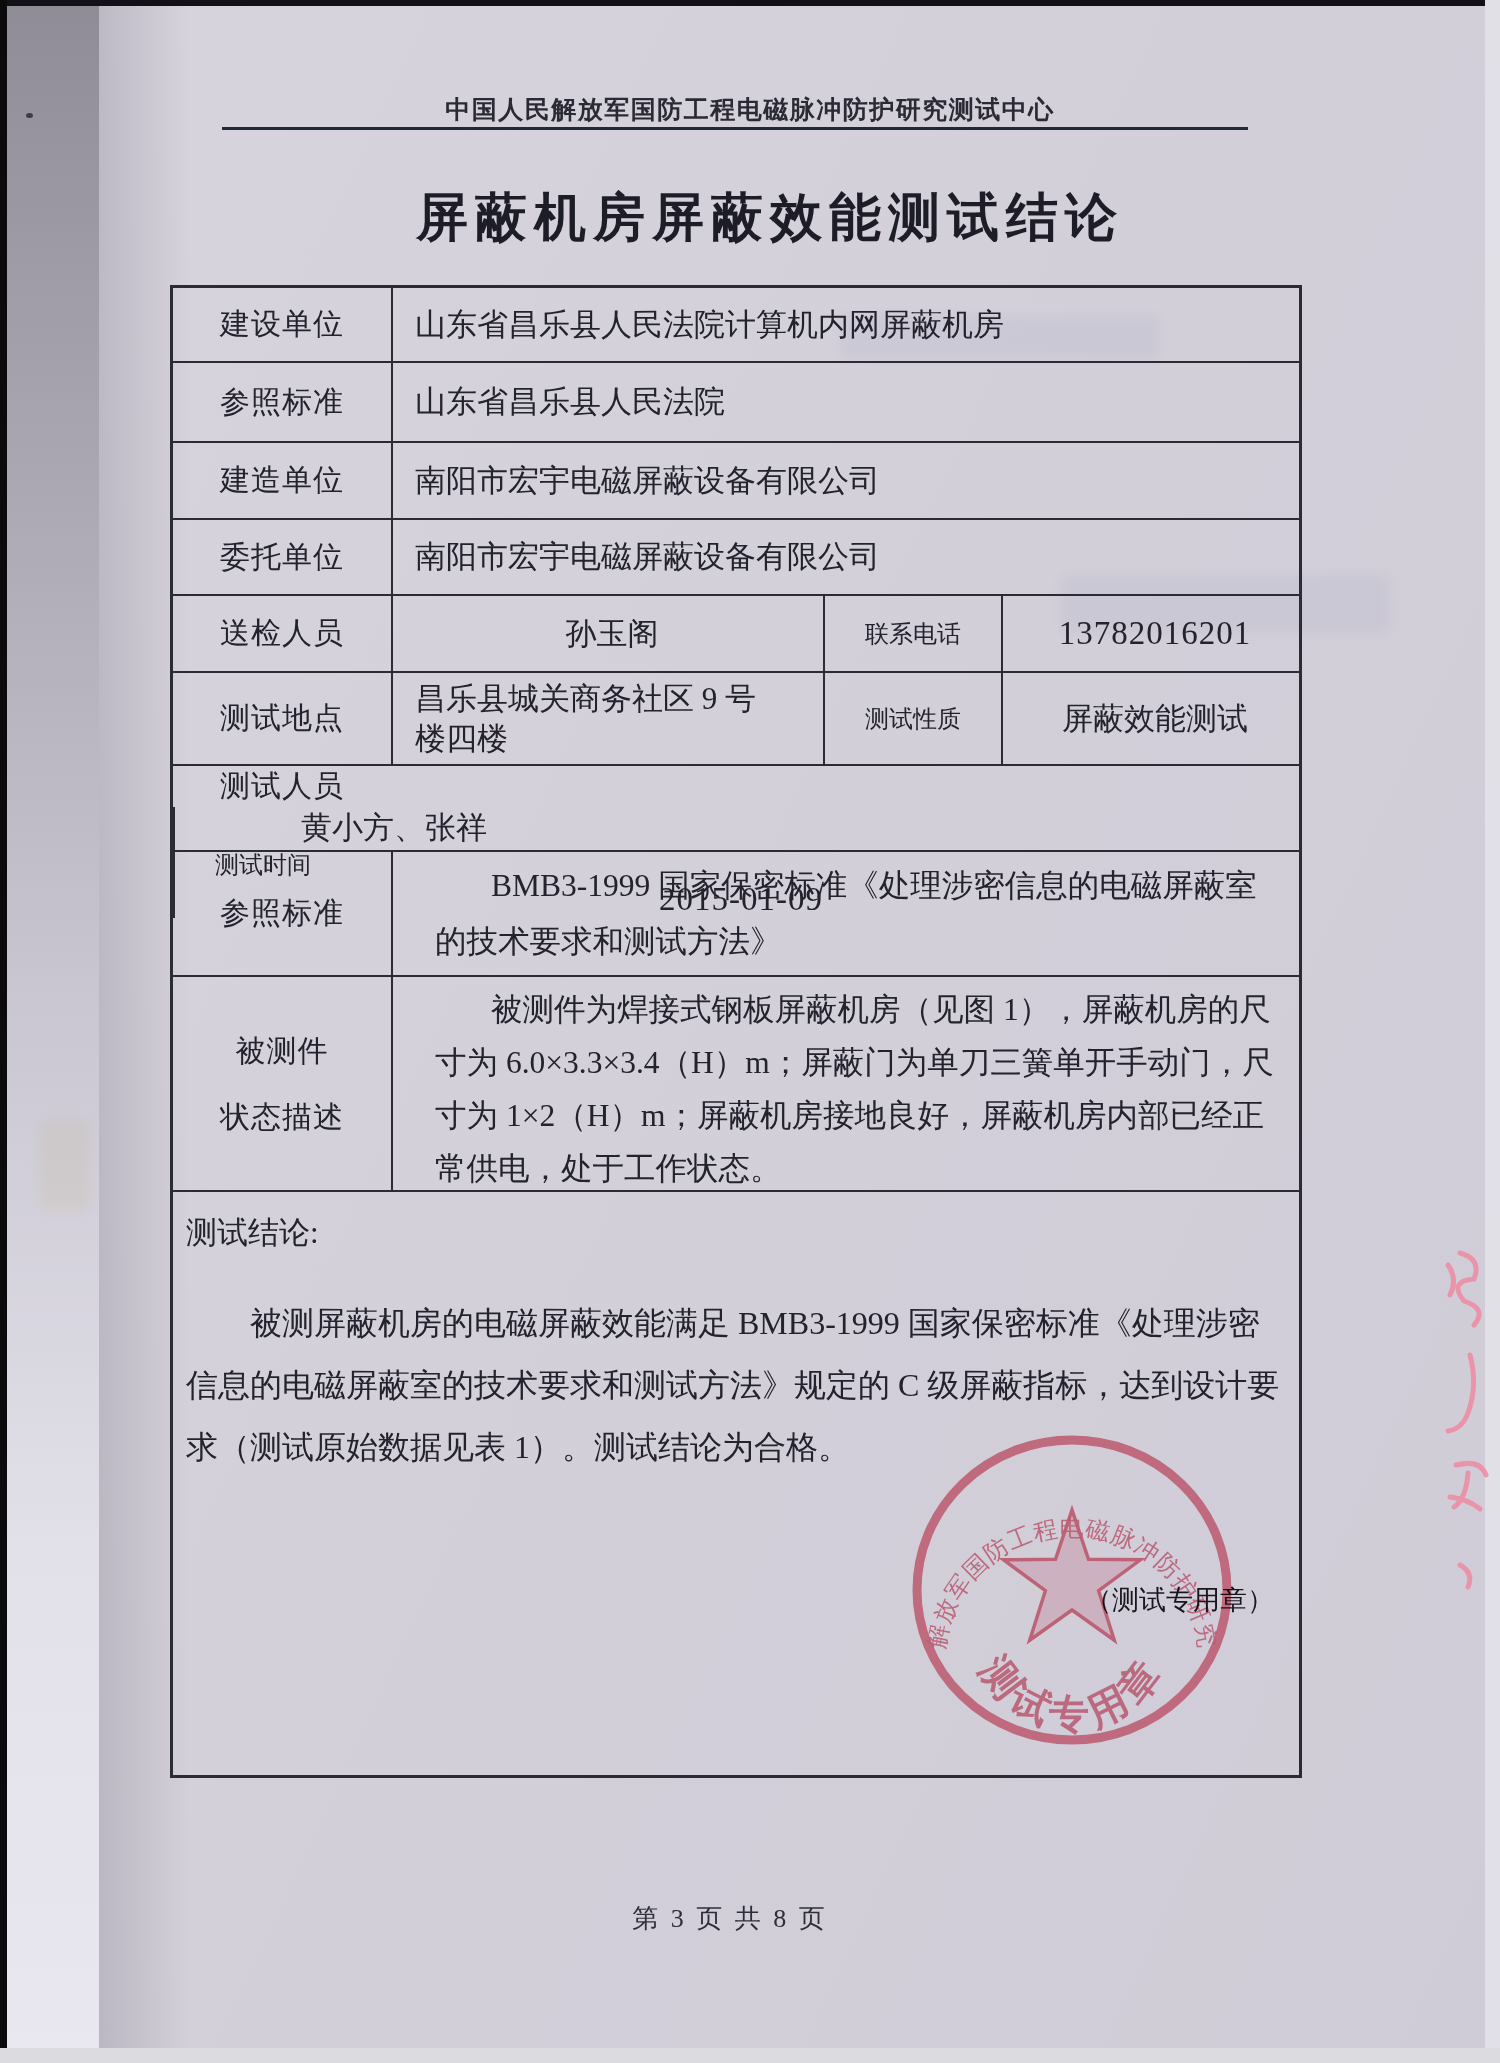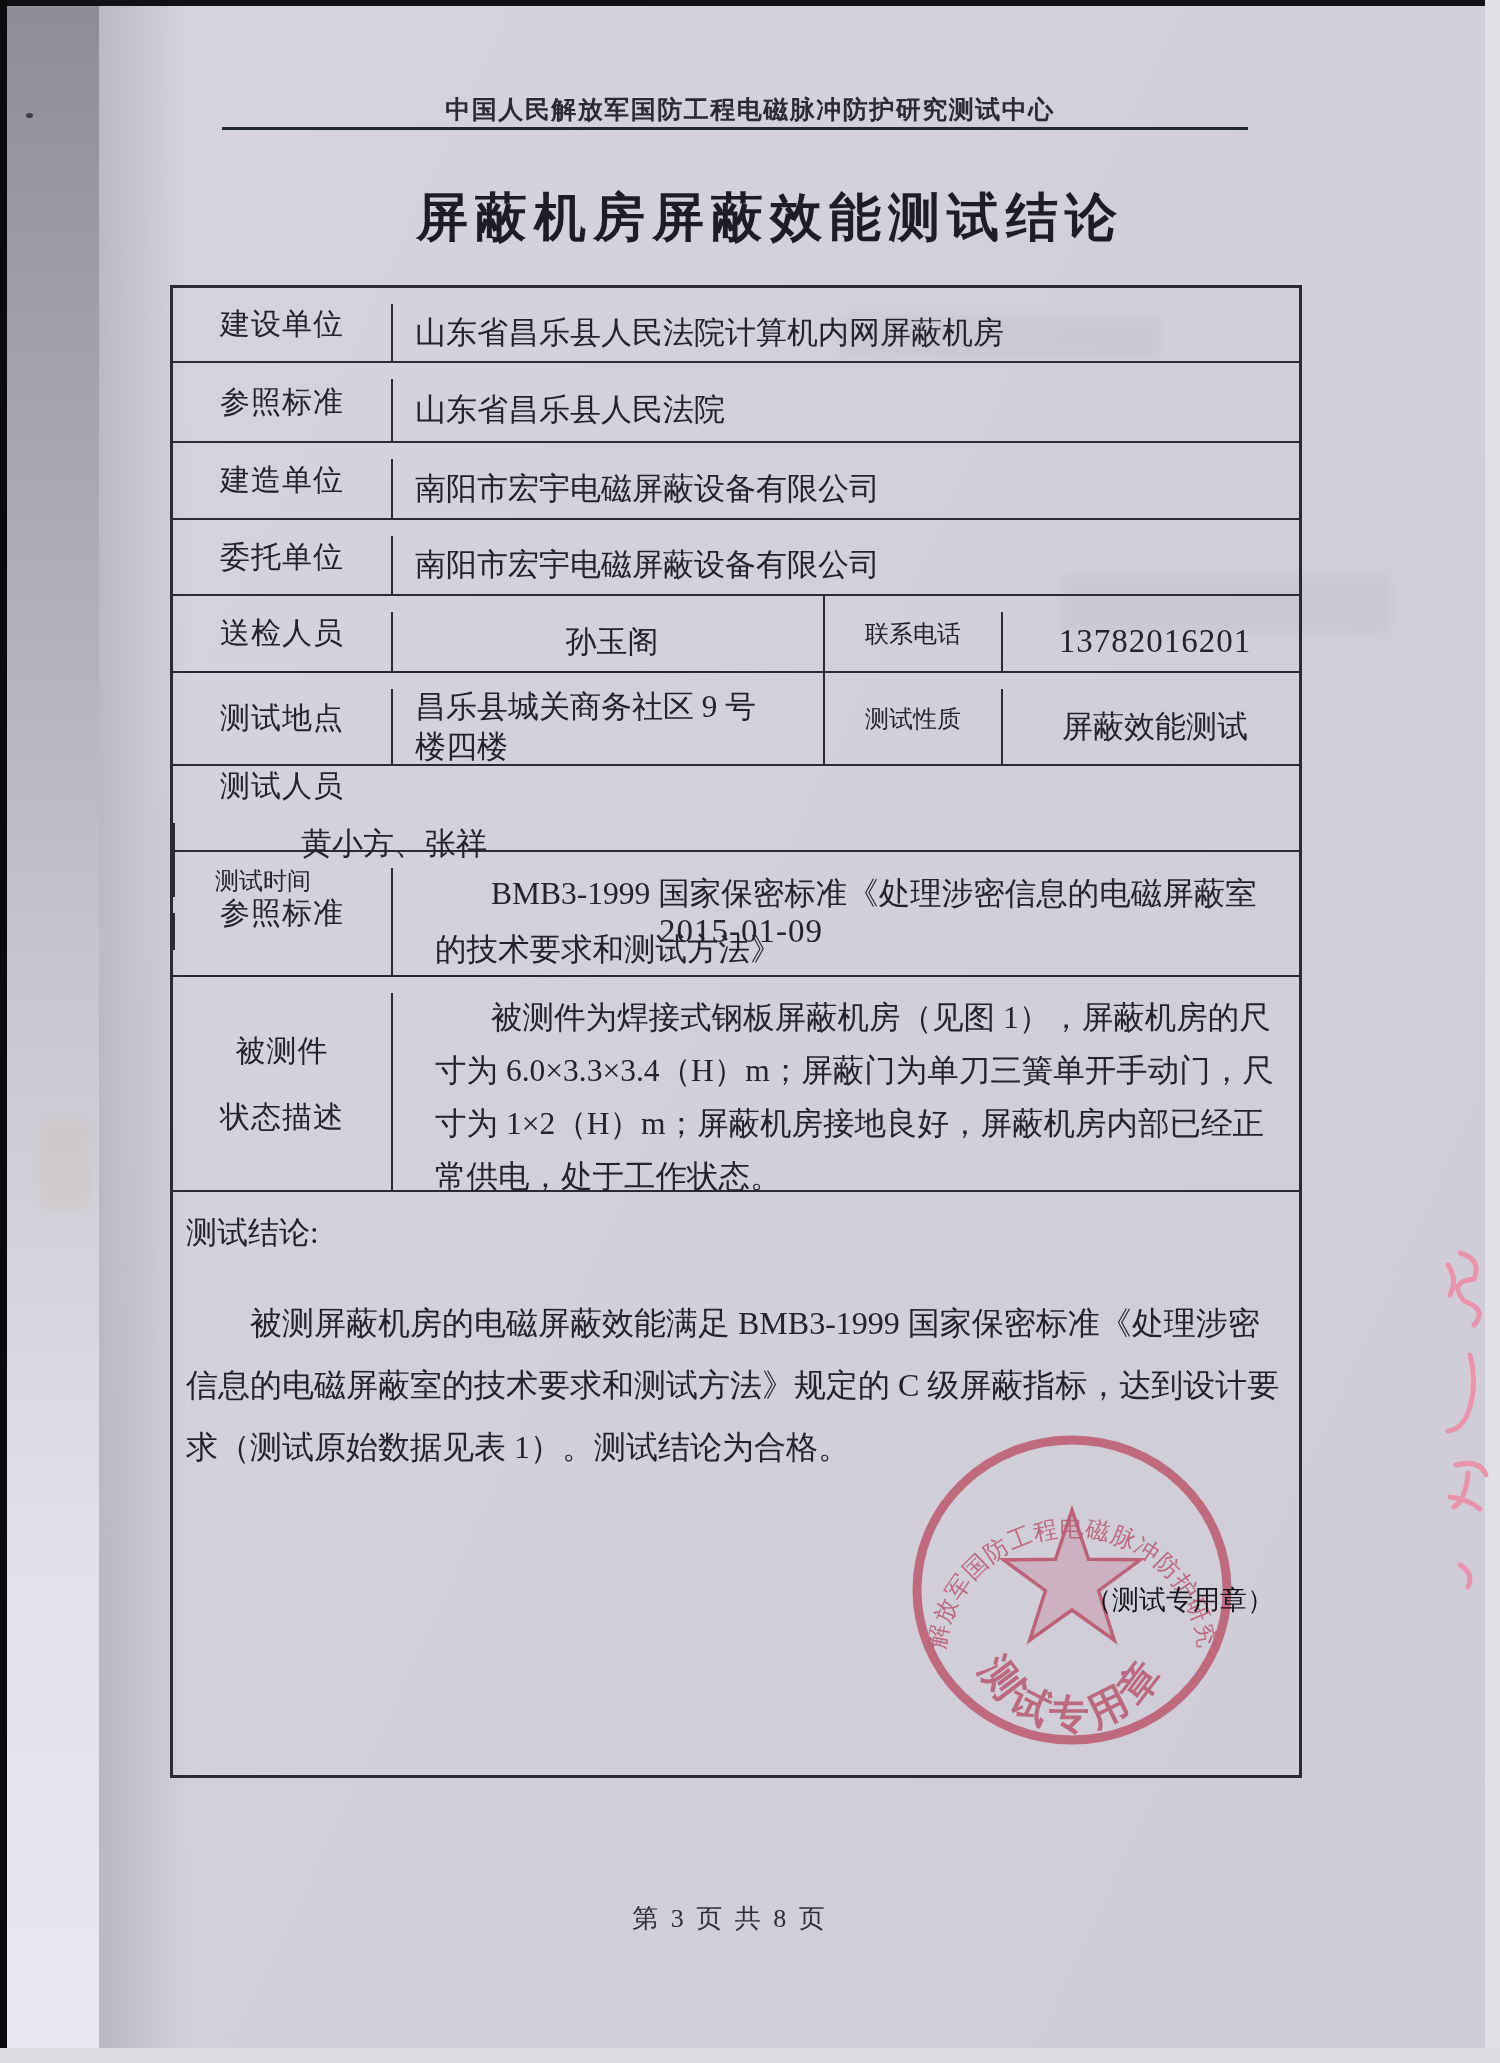--- a/index.html
+++ b/index.html
@@ -34,21 +34,21 @@
     font-size:52px;font-weight:bold;letter-spacing:7px;color:#1d1d27;}
 
   
   .doc-table{position:absolute;left:170px;top:285px;width:1132px;height:1493px;
     border:3px solid #2b2b34;box-sizing:border-box;display:flex;flex-direction:column;}
   .row{display:flex;border-bottom:2px solid #2b2b34;box-sizing:border-box;flex:0 0 auto;}
   .row:last-child{border-bottom:none;flex:1 1 auto;}
   .cell{box-sizing:border-box;display:flex;align-items:center;}
   .cell + .cell{border-left:2px solid #2b2b34;}
   .lab{width:218px;justify-content:center;font-size:30px;letter-spacing:1px;}
-  .val{flex:1;font-size:31px;padding-left:22px;margin-top:16px;}
+  .val{flex:1;font-size:31px;padding-left:22px;}
   .val.center{justify-content:center;padding-left:8px;text-align:center;}
   .w-v1{width:432px;flex:none;}
   .w-l2{width:178px;flex:none;justify-content:center;font-size:24px;}
   .w-v2{flex:1;}
   .r1{height:75px;} .r2{height:80px;} .r3{height:77px;} .r4{height:76px;}
   .r5{height:77px;} .r6{height:93px;} .r7{height:86px;flex-direction:column;} .r8{height:125px;} .r9{height:215px;}
   .two-line{display:block;line-height:40px;}
   .lab-stack{flex-direction:column;justify-content:center;gap:34px;line-height:32px;}
   .para{display:block;font-size:31.5px;line-height:56px;padding:0 18px 0 20px;text-indent:56px;}
   .para.tight{line-height:53px;padding-top:10px;}

